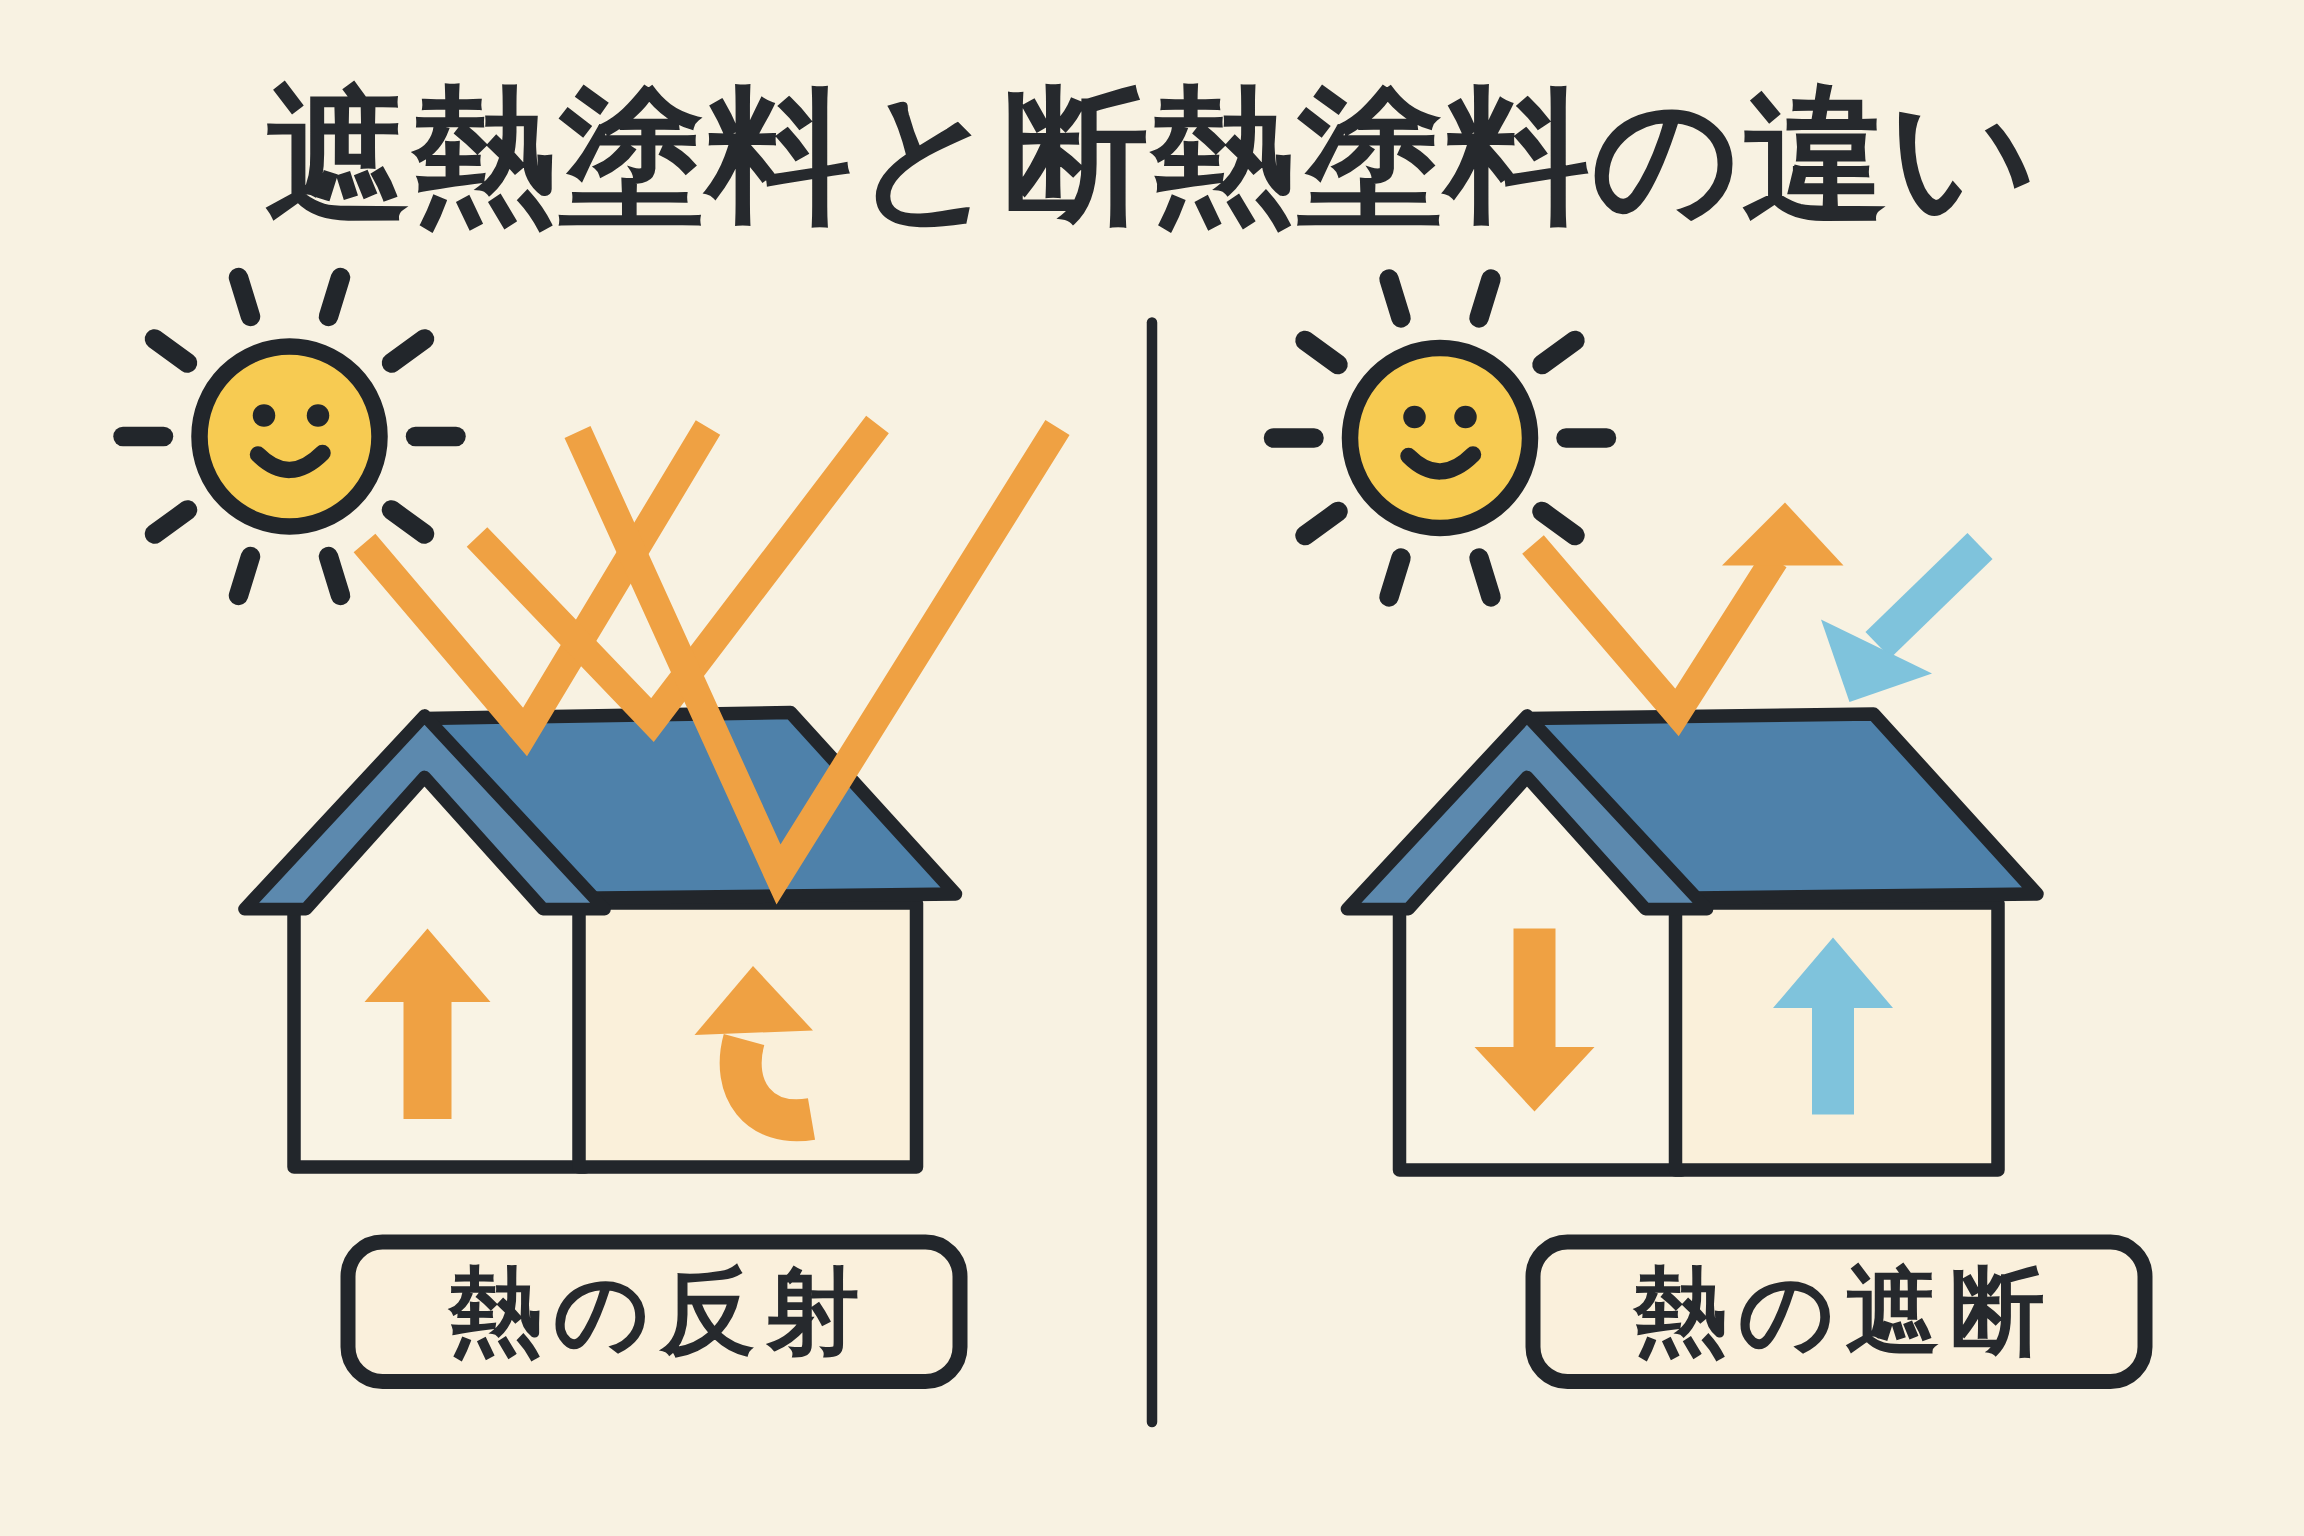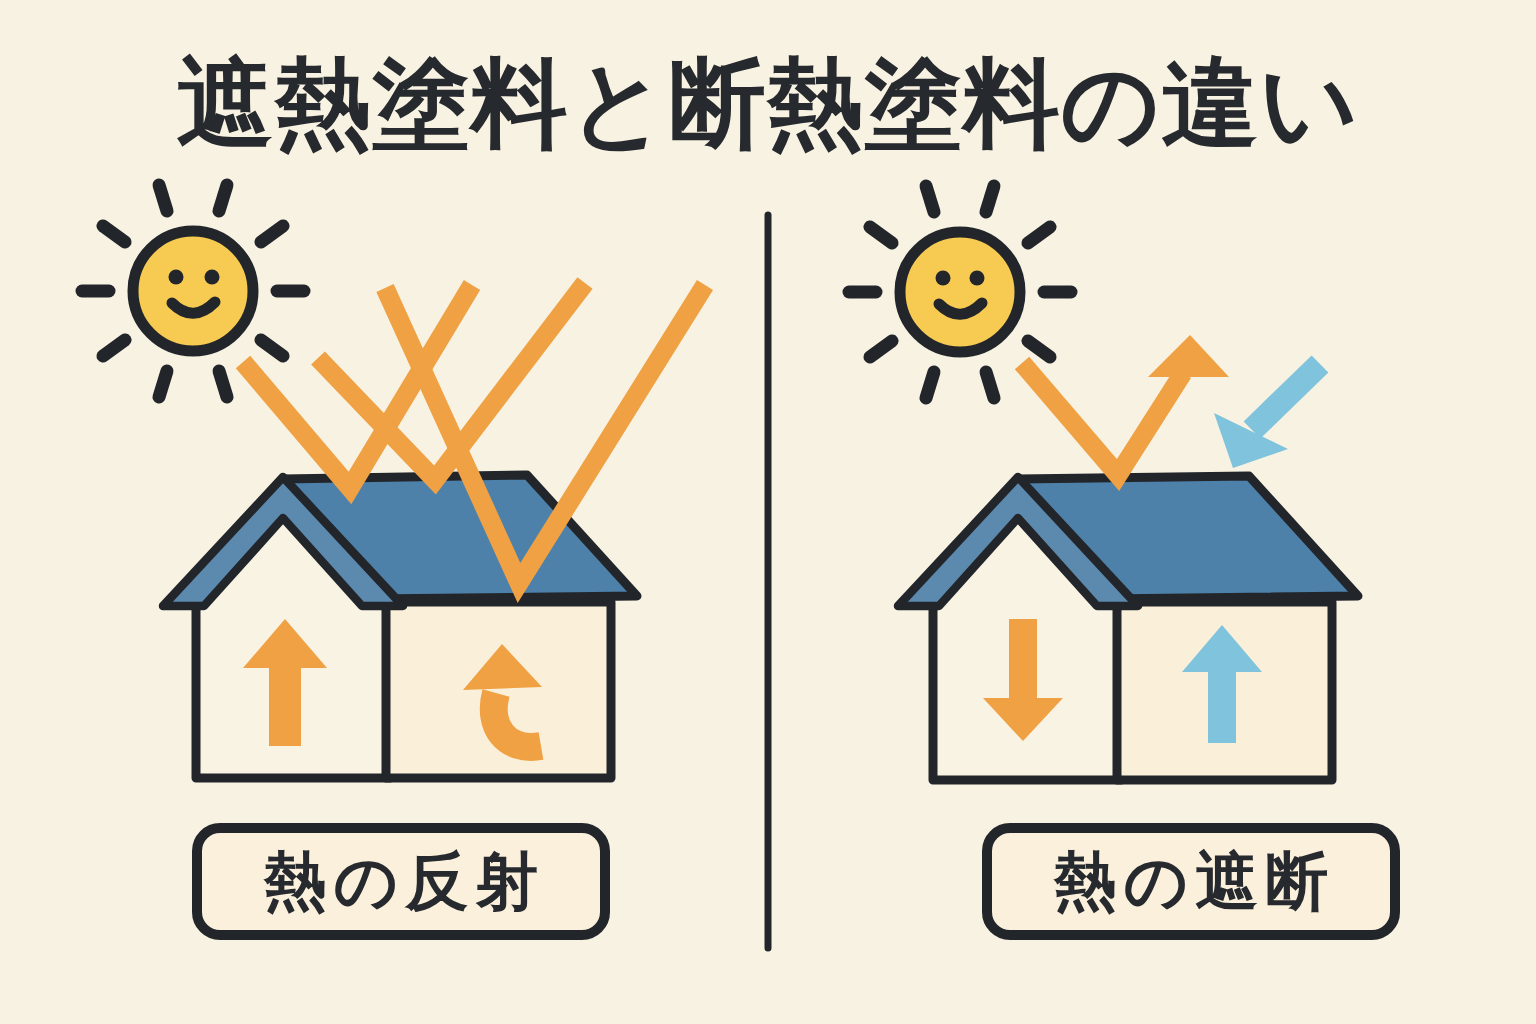--- a/index.html
+++ b/index.html
@@ -11,24 +11,24 @@
   html,body{margin:0;padding:0;}
   body{background:var(--background);font-family:"Liberation Sans","DejaVu Sans",sans-serif;}
   .canvas{position:relative;width:1536px;height:1024px;background:var(--background);overflow:hidden;}
   .art{position:absolute;left:0;top:0;width:1536px;height:1024px;}
   .title{
     position:absolute;left:0;top:40px;width:1536px;height:130px;
     display:flex;align-items:center;justify-content:center;
     font-size:97px;font-weight:900;color:var(--text);letter-spacing:1px;white-space:nowrap;
   }
   .caption-box{
-    position:absolute;top:823px;width:418px;height:117px;box-sizing:border-box;
+    position:absolute;top:823px;width:418px;height:103px;box-sizing:border-box;
     background:var(--caption-fill);border:10px solid var(--ink);border-radius:28px;
     display:flex;align-items:center;justify-content:center;
-    font-size:63px;font-weight:900;color:var(--text);letter-spacing:7px;padding-left:7px;white-space:nowrap;
+    font-size:63px;font-weight:900;color:var(--text);letter-spacing:7px;padding-left:7px;white-space:nowrap;margin-left:35px;
   }
   .caption-box.left{left:192px;}
   .caption-box.right{left:982px;}
   .orange-fill{fill:var(--orange);}
   .orange-stroke{stroke:var(--orange);fill:none;}
   .sky-fill{fill:var(--sky-blue);}
   .sky-stroke{stroke:var(--sky-blue);fill:none;}
   .roof{fill:var(--roof-blue);stroke:var(--ink);stroke-width:9;stroke-linejoin:round;}
   .gable{fill:var(--gable-blue);stroke:var(--ink);stroke-width:8.5;stroke-linejoin:round;}
   .wall-cream{fill:var(--cream);stroke:var(--ink);stroke-width:9;stroke-linejoin:round;}

